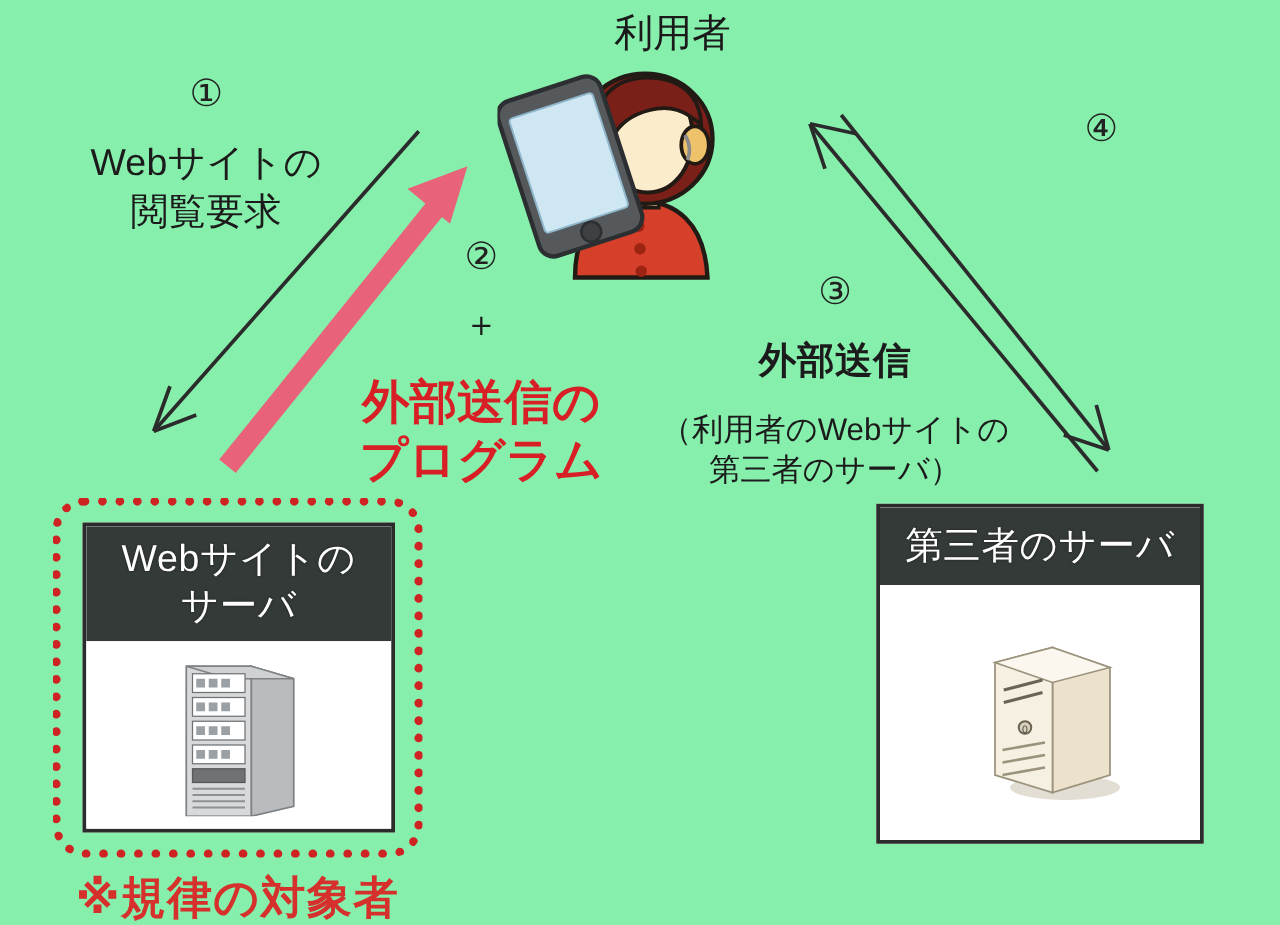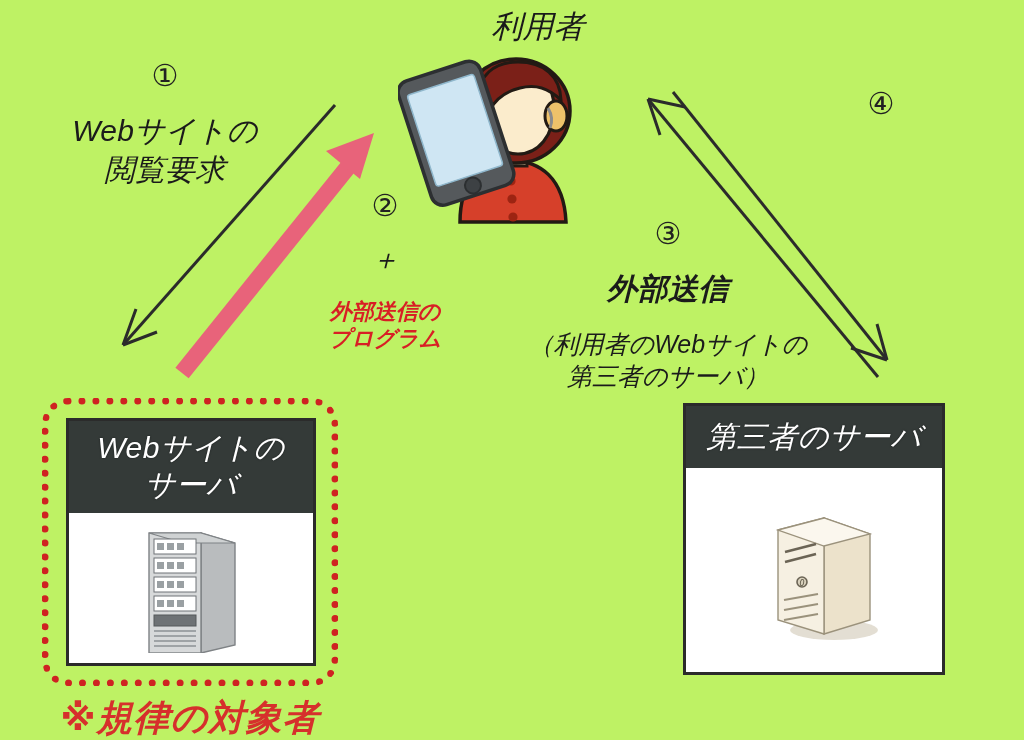--- a/index.html
+++ b/index.html
@@ -8,23 +8,22 @@
     background: #ffffff;
   }
   body {
     font-family: "Liberation Sans", "DejaVu Sans", sans-serif;
     color: #1a1a1a;
   }
   #stage {
     position: relative;
     width: 1024px;
     height: 740px;
-    background: #bef264;
+    background: #86efac;
     overflow: hidden;
-    font-style: italic;
   }
   .abs { position: absolute; }
 
   
   .label-block {
     text-align: center;
     line-height: 1.28;
     white-space: pre-line;
     color: #1b1b1b;
   }
@@ -46,21 +45,21 @@
     font-weight: bold;
     letter-spacing: 0.5px;
   }
   .lbl-sub {
     display: block;
     font-size: 25px;
     line-height: 1.25;
   }
   .lbl-red {
     display: block;
-    font-size: 22px;
+    font-size: 38px;
     font-weight: bold;
     color: #d81f25;
     line-height: 1.22;
   }
   .lbl-plus {
     display: block;
     font-size: 28px;
     line-height: 1.3;
   }
 
@@ -243,21 +242,21 @@
             <line x1="17" y1="114" x2="59" y2="114"></line>
             <line x1="17" y1="119" x2="59" y2="119"></line>
           </g>
         </svg>
       </div>
     </div>
   </div>
 
   <div class="abs" id="regulated-note" style="left:42px; top:694px; width:296px;">※規律の対象者</div>
 
-  <div class="abs server-card" style="left:683px; top:403px; width:262px; height:272px;">
+  <div class="abs server-card" style="left:701px; top:403px; width:262px; height:272px;">
     <div class="card-header" style="height:62px;">第三者のサーバ</div>
     <div class="card-body">
       <div class="abs" style="left:72px; top:26px; width:126px; height:150px;">
         <svg width="126" height="150" viewBox="0 0 126 150">
 
           <ellipse cx="76" cy="136" rx="44" ry="10" fill="#ded8cb" opacity="0.85"></ellipse>
 
           <path d="M66 24 L112 40 L112 126 L66 140 Z" fill="#ece2cb" stroke="#9b927c" stroke-width="1.4"></path>
 
           <path d="M20 36 L66 24 L66 140 L20 126 Z" fill="#f6f0e2" stroke="#9b927c" stroke-width="1.4"></path>

